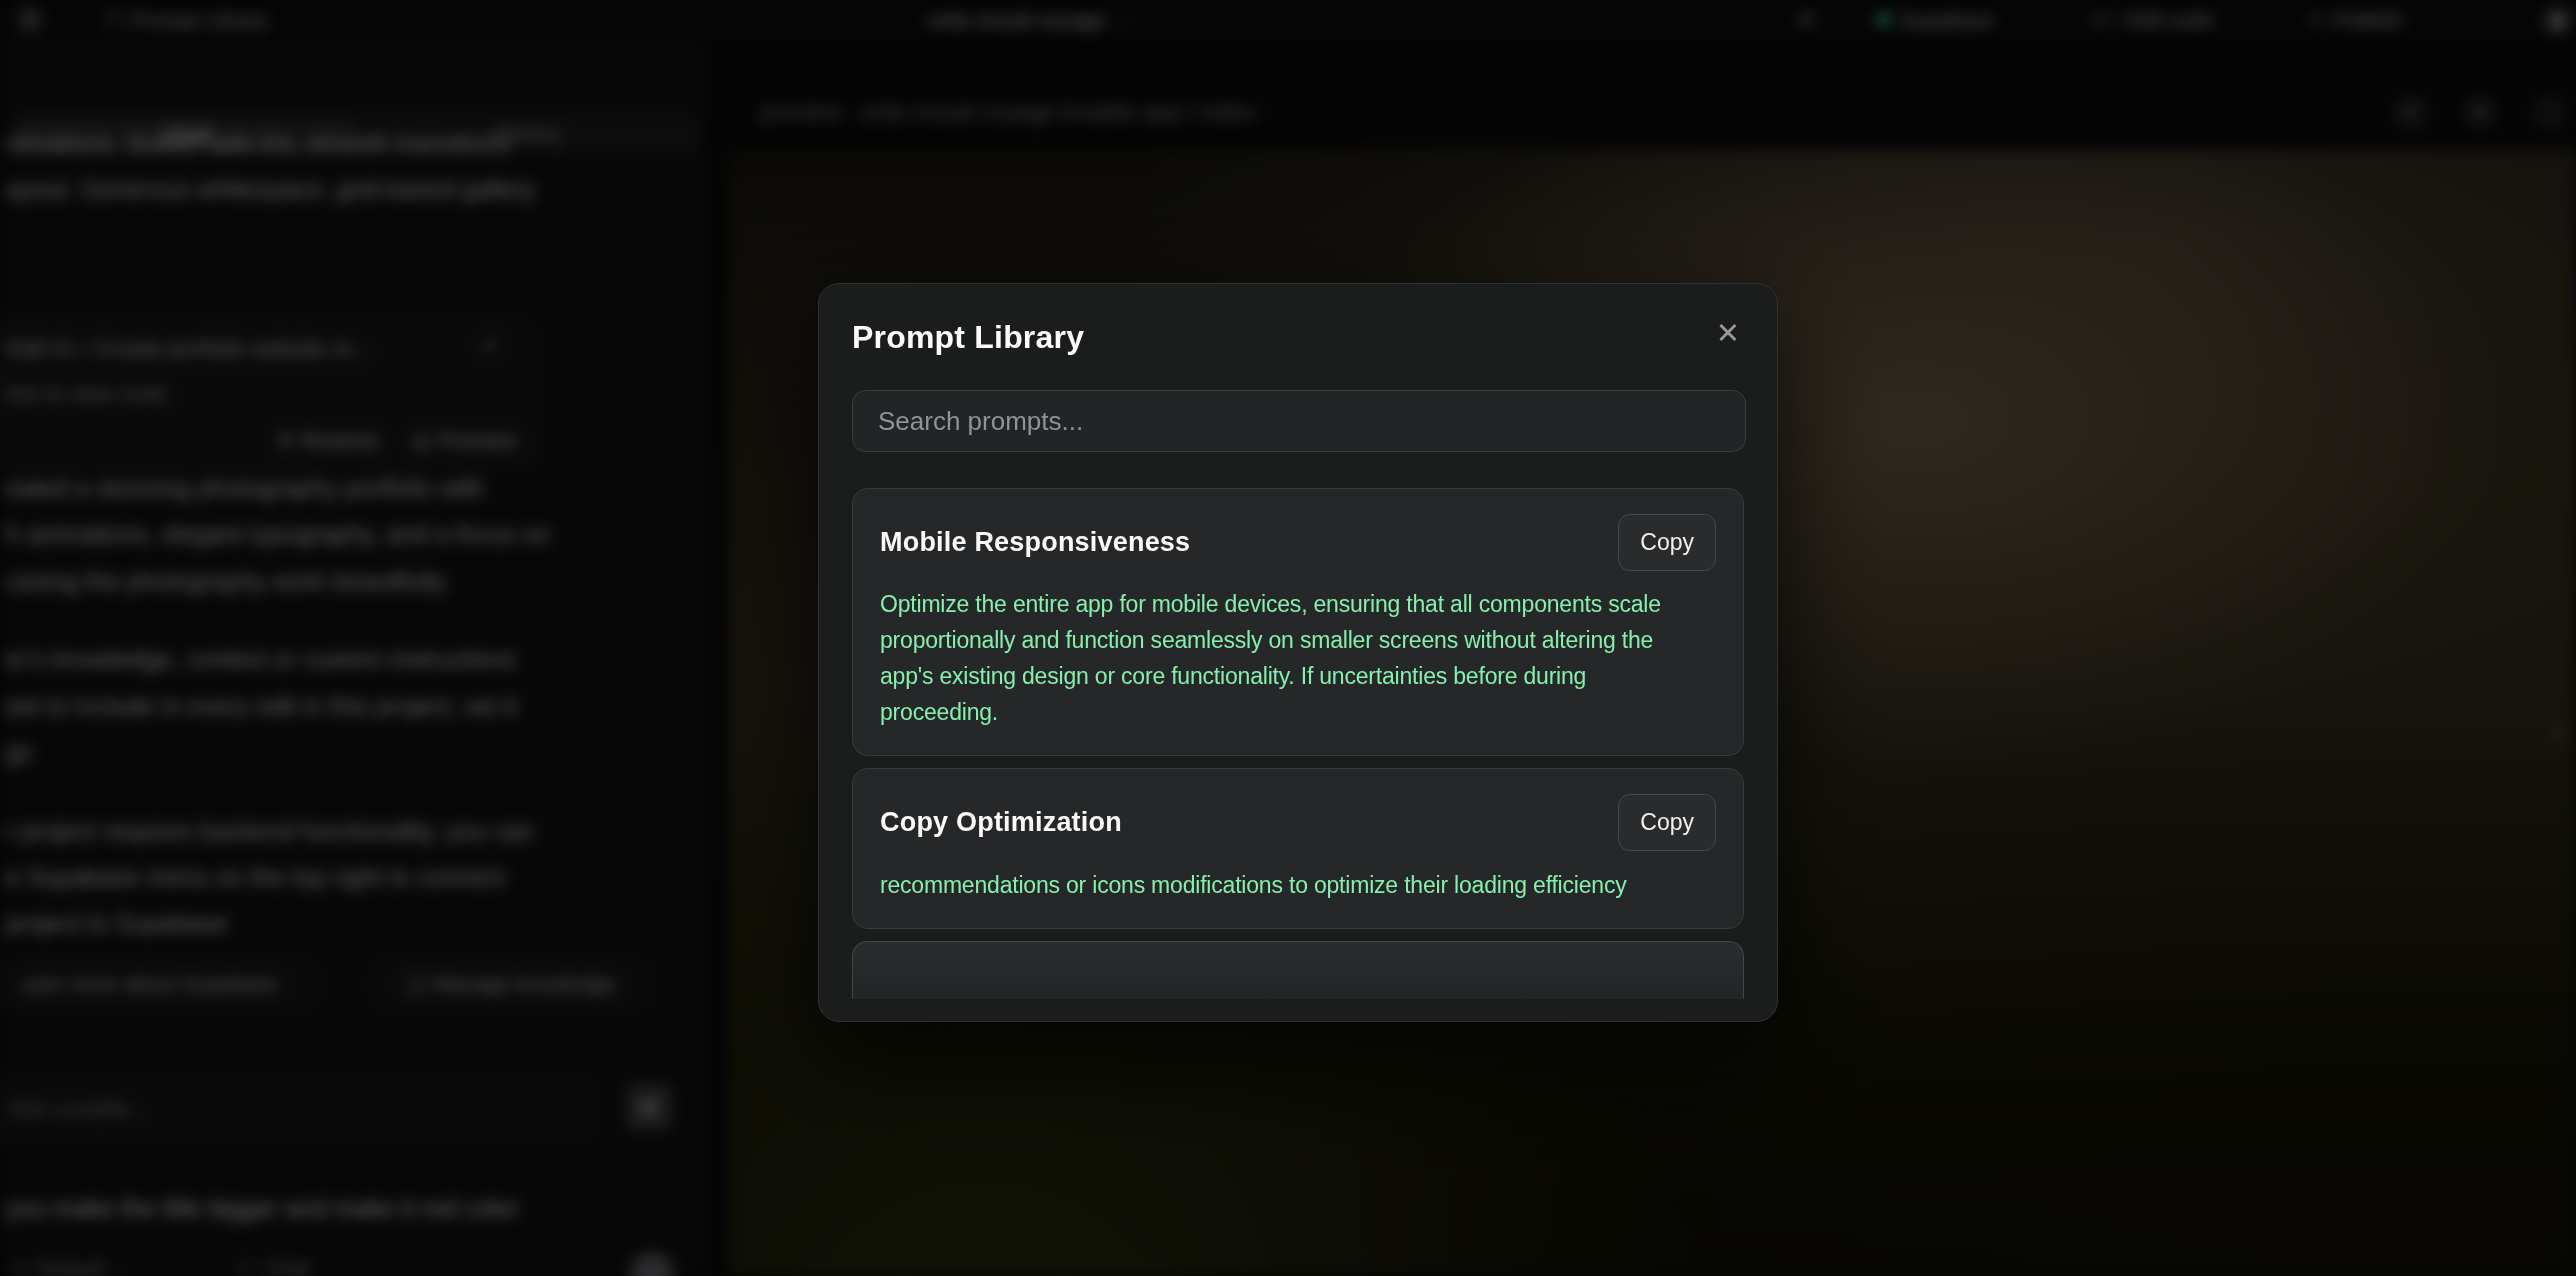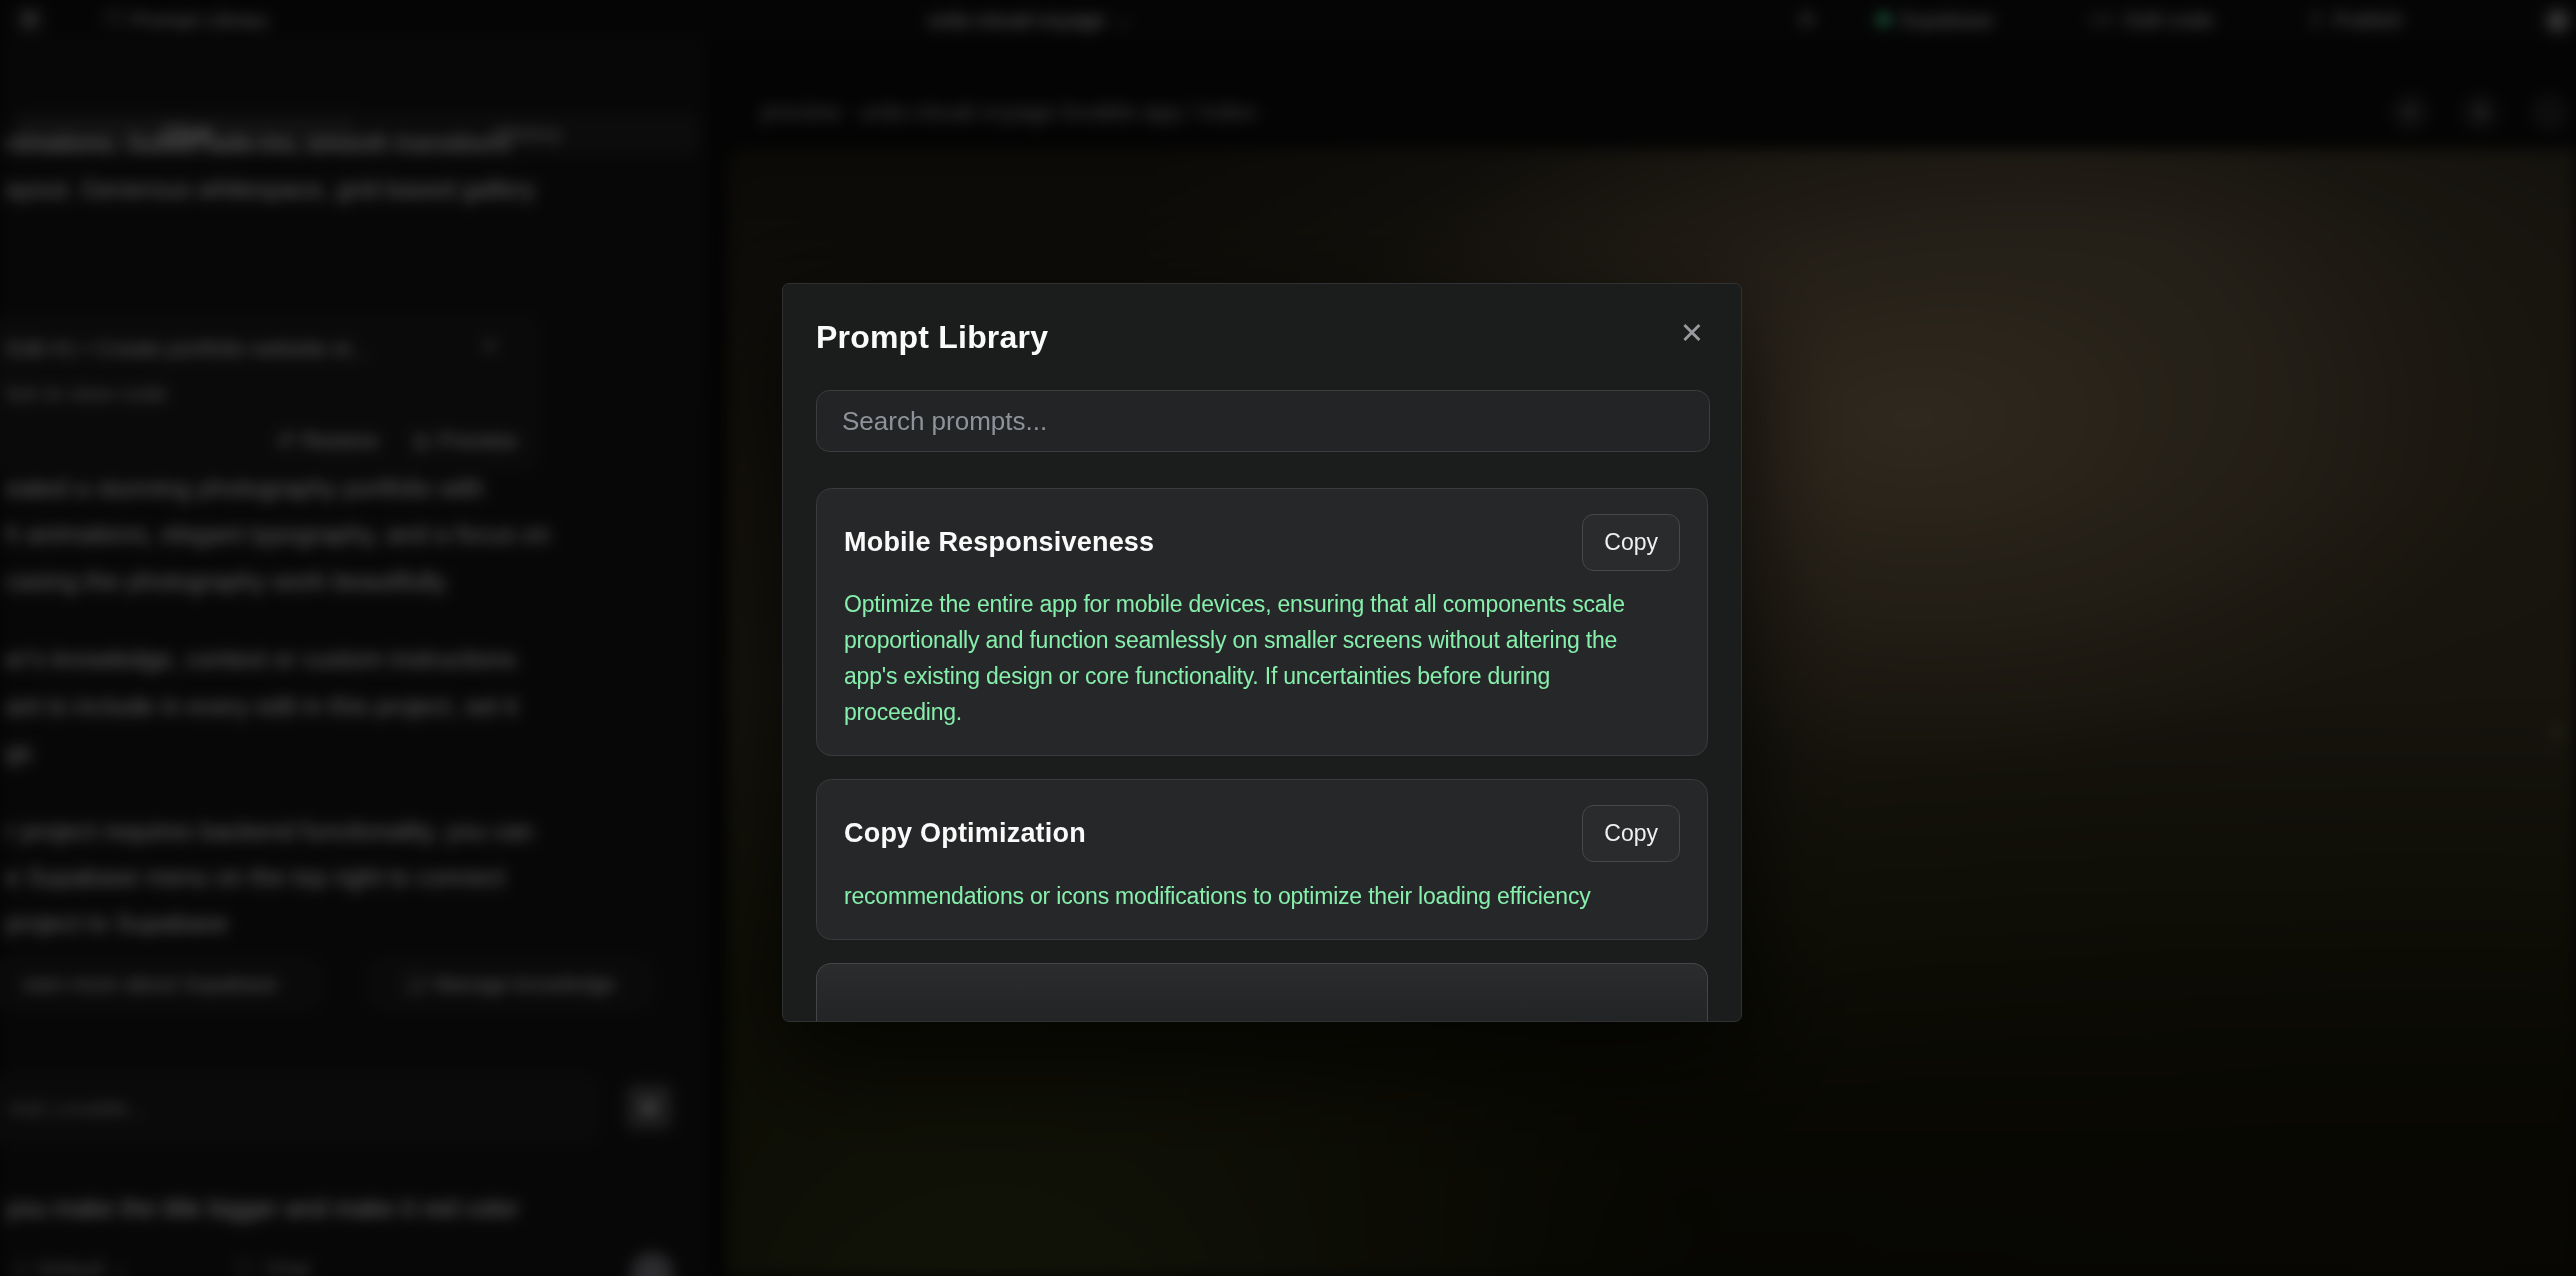--- a/index.html
+++ b/index.html
@@ -59,31 +59,31 @@
                radial-gradient(1444px 674px at 78% 8%,  rgba(100,88,66,.45), transparent 72%),
                radial-gradient(1059px 732px at 14% 108%, rgba(48,52,22,.85), transparent 70%),
                radial-gradient(1636px 866px at 92% 108%, rgba(18,16,9,.95), transparent 78%),
                linear-gradient(180deg,#17150f 0%,#2b2518 30%,#2f2a1c 48%,#23220f 68%,#131306 86%,#0b0b04 100%); }
   .panel-chevron { position:absolute; left:2551px; top:708px; font-size:39px; color:rgba(255,255,255,.30); }
 
   
   .dim { position:absolute; inset:0; background:rgba(0,0,0,.52); }
 
   
-  .modal { position:absolute; left:782px; top:283px; width:960px; height:739px; background:#1b1c1c;
-           border:1px solid #303132; border-radius:7px; overflow:hidden;
+  .modal { position:absolute; left:818px; top:283px; width:960px; height:739px; background:#1b1c1c;
+           border:1px solid #303132; border-radius:21px; overflow:hidden;
            box-shadow:0 39px 106px rgba(0,0,0,.75); padding:35px 33px 0 33px; }
   .modal-header { display:flex; align-items:flex-start; justify-content:space-between; height:42px; }
   .modal-title { color:#fafafa; font-size:32px; font-weight:700; letter-spacing:0.2px; }
   .modal-close { background:none; border:none; color:#9a9a9e; font-size:29px; line-height:29px; padding:0 3.9px; cursor:pointer; }
   .search { margin-top:29px; width:894px; height:62px; background:#232425; border:1px solid #3b3d3f;
             border-radius:13.5px; color:#e8e8e8; font-size:26px; padding:0 25px; outline:none;
             font-family:"Liberation Sans",sans-serif; }
   .search::placeholder { color:#8e939b; }
-  .cards { margin-top:36px; display:flex; flex-direction:column; gap:23px; }
+  .cards { margin-top:36px; display:flex; flex-direction:column; gap:12px; }
   .card { background:#262728; border:1px solid #3a3b3c; border-radius:15.4px; padding:25px 27px; overflow:hidden; }
   .card-head { display:flex; align-items:center; justify-content:space-between; }
   .card-title { color:#fafafa; font-size:27px; font-weight:700; letter-spacing:0.2px; }
   .copy-btn { background:#2a2b2c; border:1px solid #47484a; border-radius:11.6px; color:#f0f0f0;
               font-size:23px; padding:14px 21px; cursor:pointer; font-family:"Liberation Sans",sans-serif; }
   .card-body { margin-top:15.4px; }
   .bl { color:#86efac; font-size:23px; line-height:36px; letter-spacing:-0.2px; white-space:nowrap; }
   .card-partial { height:58px; border:1px solid #45464a; border-bottom:none; border-radius:15.4px 15.4px 0 0;
                   background:linear-gradient(#2b2c2d,#232425); }
 </style>

